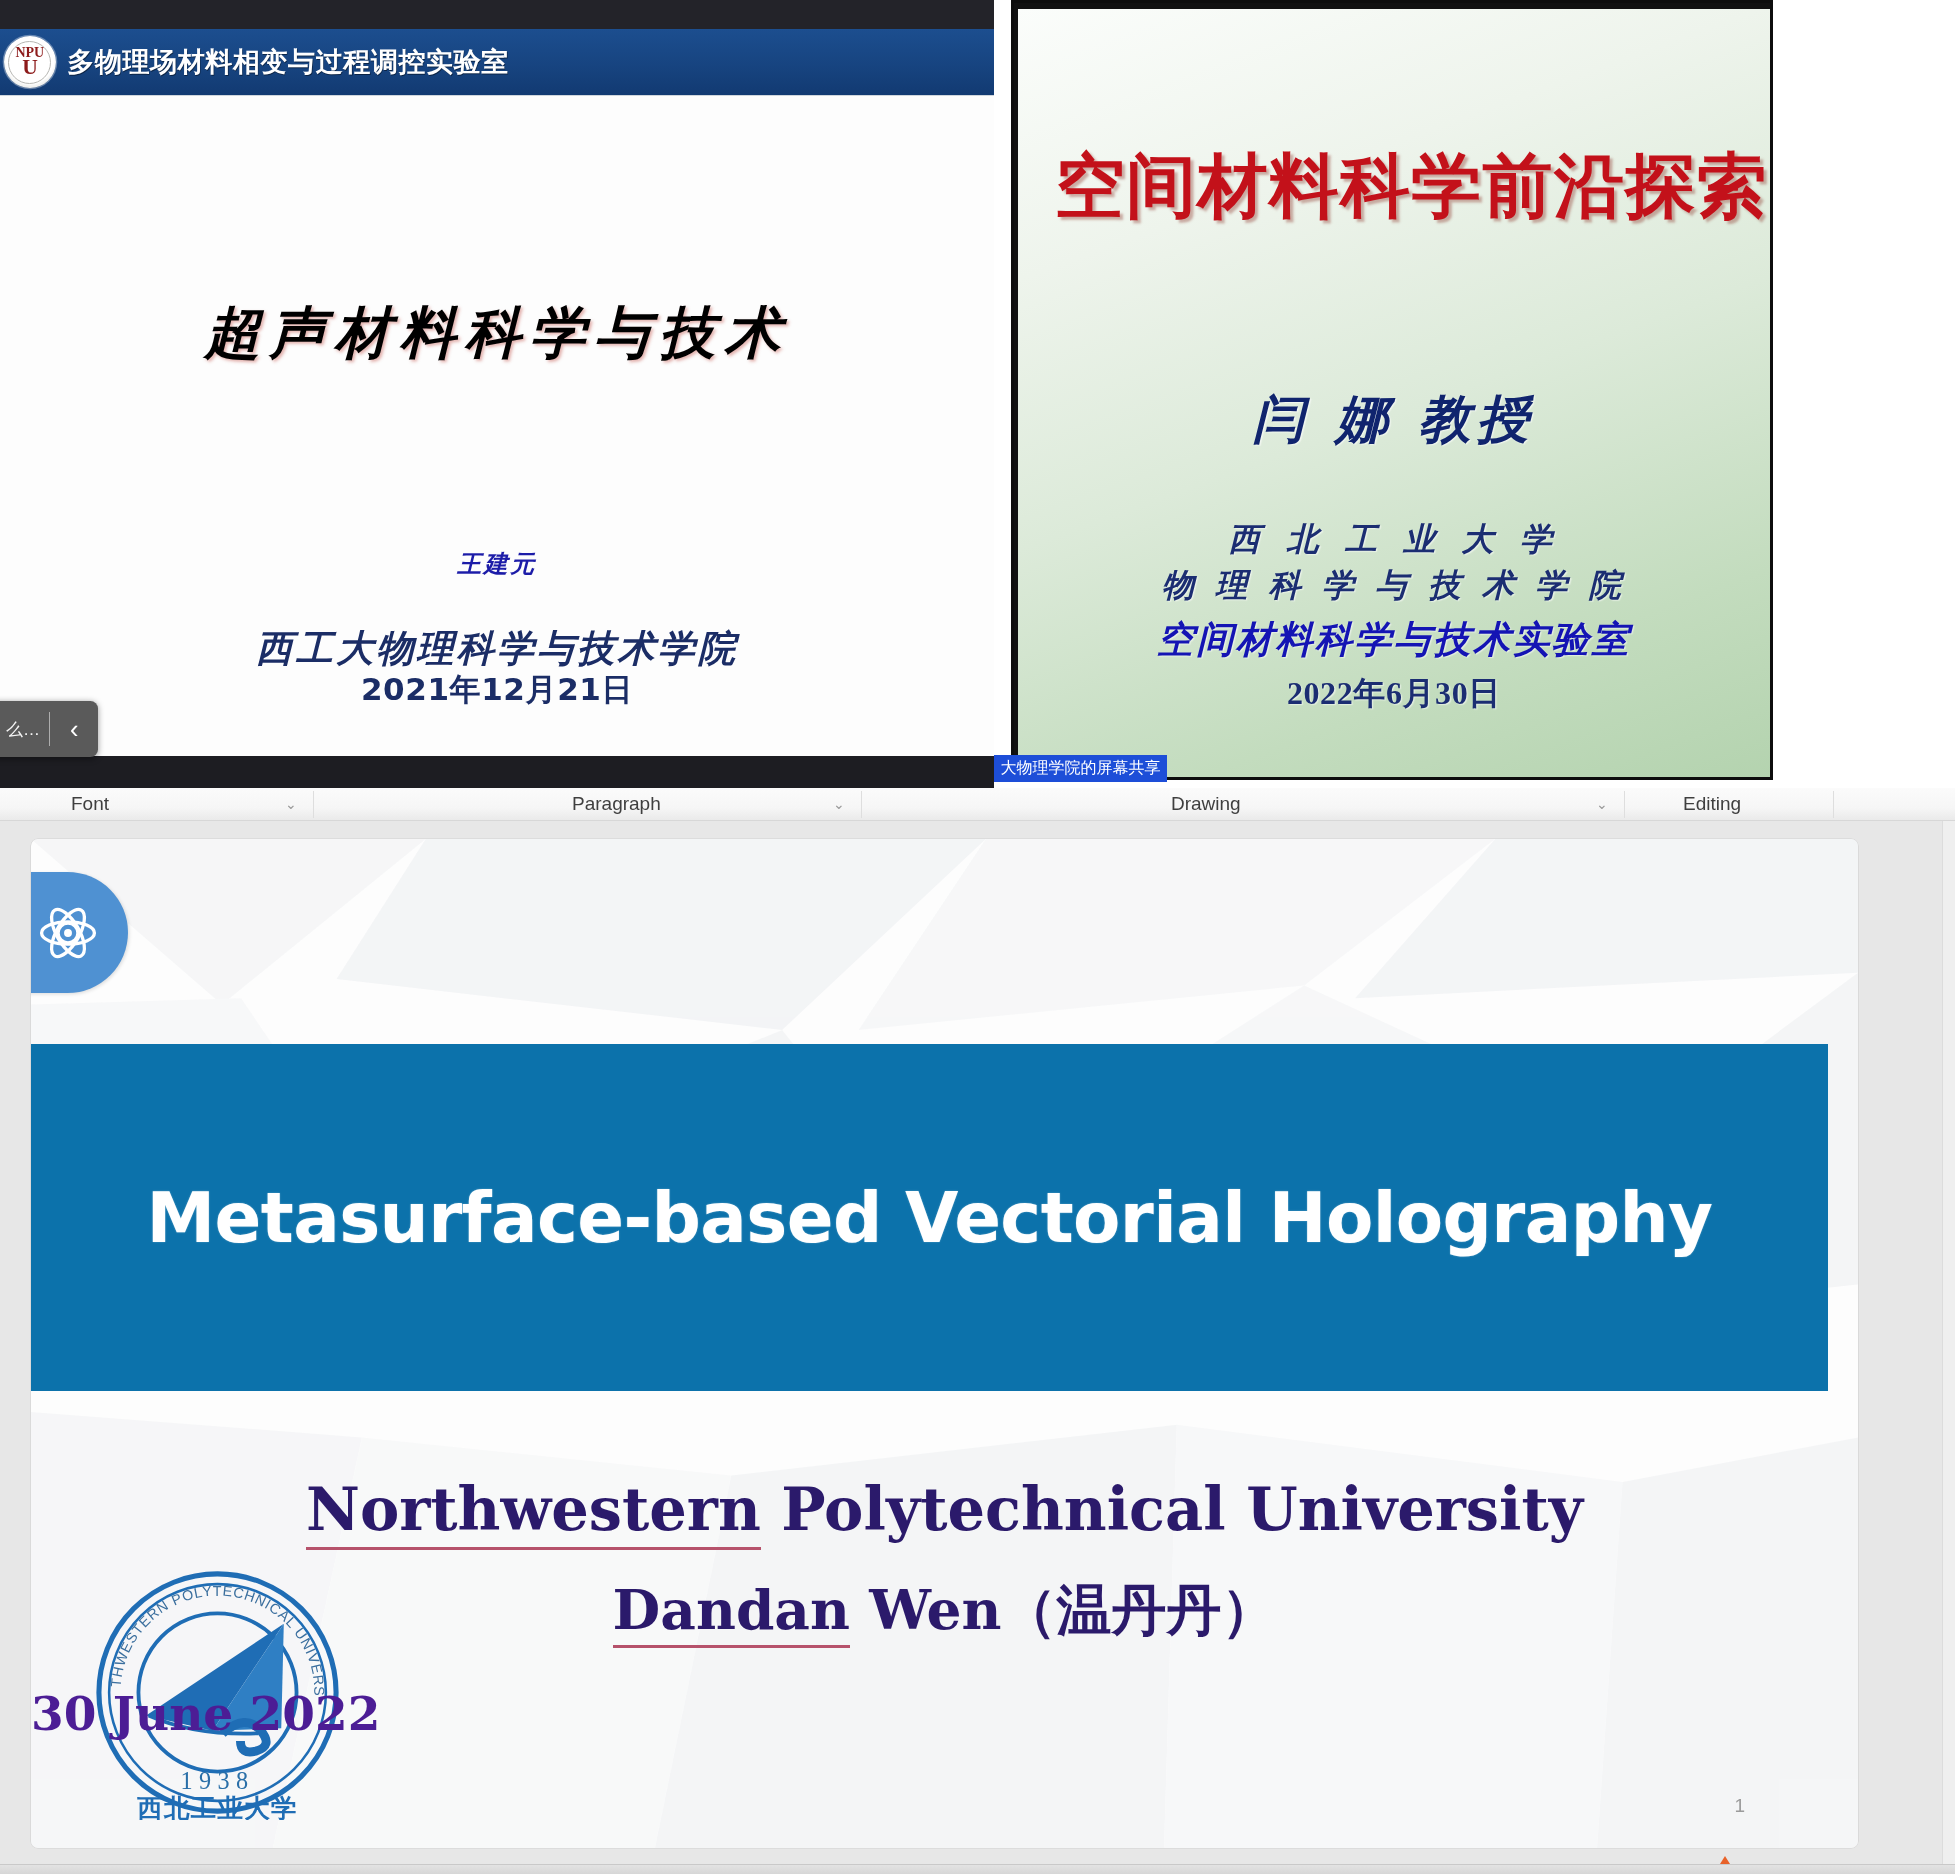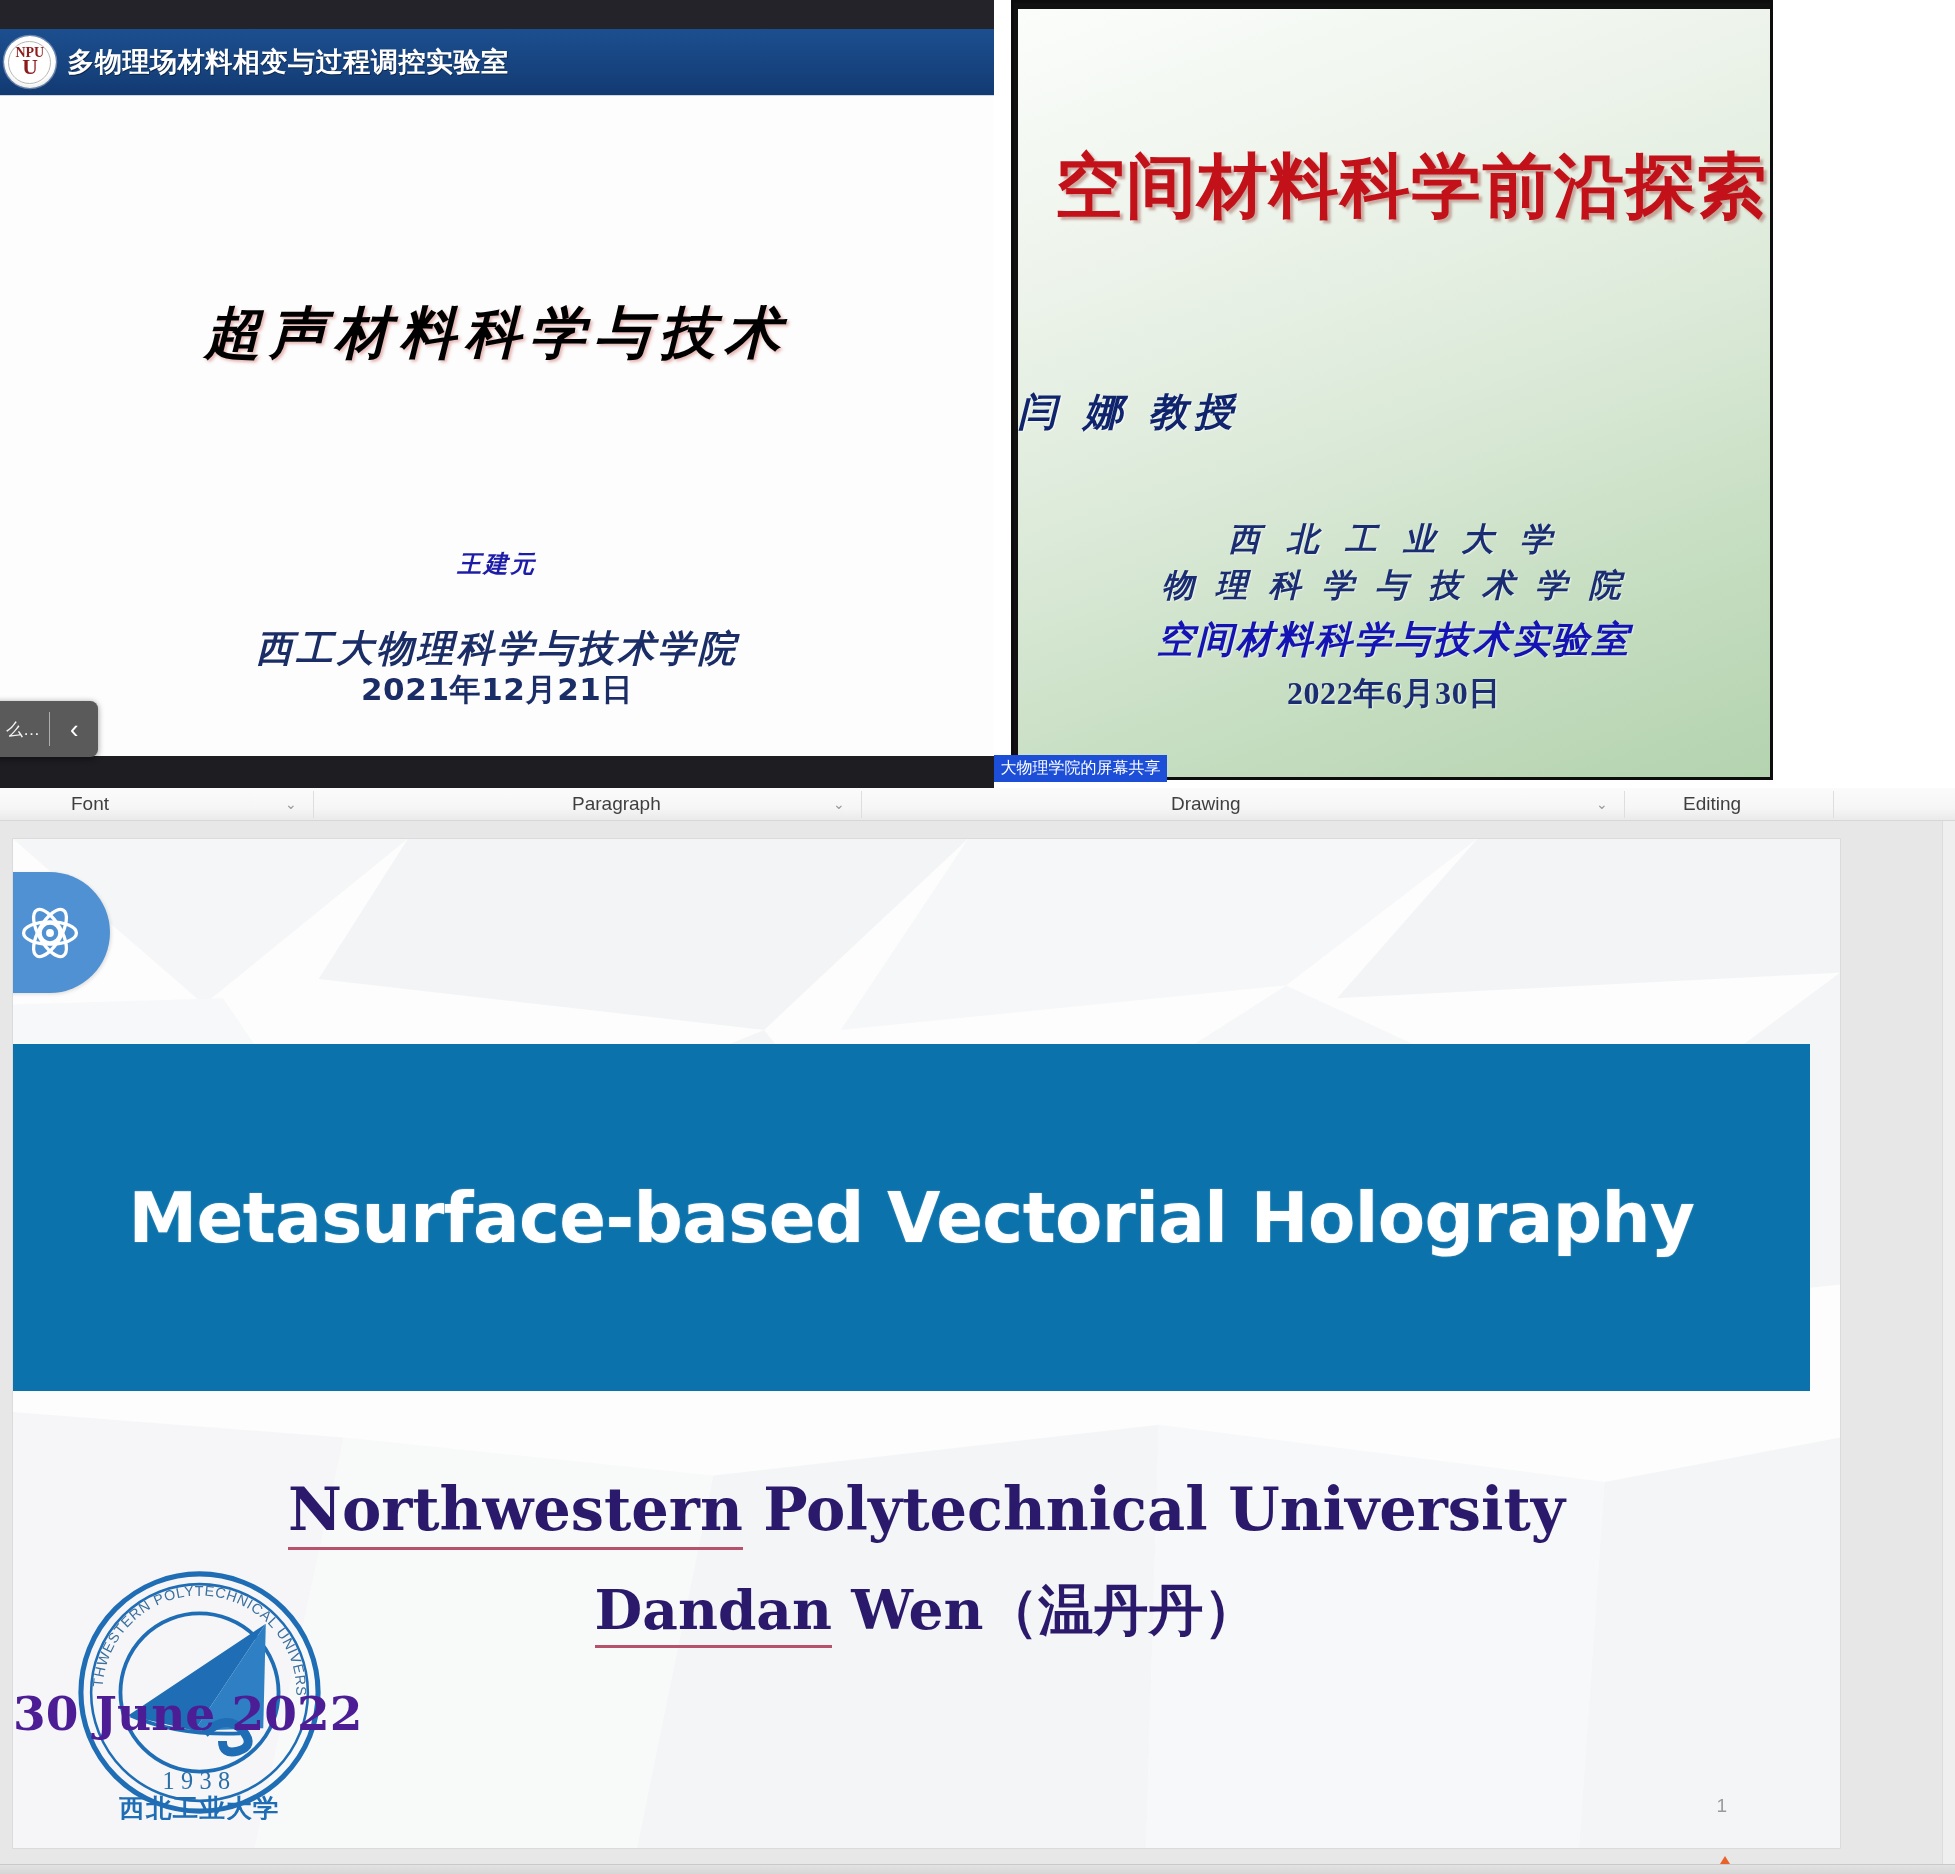--- a/index.html
+++ b/index.html
@@ -117,22 +117,22 @@
     overflow: hidden;
   }
   .s2-title {
     position: absolute; left: 37px; top: 131px;
     font-size: 70px; font-weight: bold; color: #c3111a;
     font-family: "DejaVu Sans", sans-serif; letter-spacing: 1.3px;
     white-space: nowrap;
     text-shadow: 3.2px 3.2px 2.5px rgba(140,50,40,.38);
   }
   .s2-speaker {
-    position: absolute; left: 0; right: 0; top: 376px; text-align: left;
-    font-size: 39px; font-weight: bold; color: #10246e;
+    position: absolute; left: 0; right: 0; top: 376px; text-align: center;
+    font-size: 52px; font-weight: bold; color: #10246e;
     font-family: "DejaVu Serif", serif; font-style: italic; letter-spacing: 6.4px;
     text-shadow: 1.3px 1.3px 1.3px rgba(255,255,255,.6);
   }
   .s2-l1, .s2-l2, .s2-l3, .s2-date {
     position: absolute; left: 0; right: 0; text-align: center;
     font-family: "DejaVu Serif", serif; font-style: italic; font-weight: bold;
     color: #1b2d72;
     text-shadow: 1.3px 1.3px 1.3px rgba(255,255,255,.55);
   }
   .s2-l1 { top: 509px; font-size: 32px; letter-spacing: 7.6px; }
@@ -163,25 +163,26 @@
     position: absolute; top: 7.6px; font-size: 14px; color: #9a9a9a;
   }
   .ribbon .sep { position: absolute; top: 2.5px; width: 0.6px; height: 27px; background: #dedede; }
 
   
   .ppt-area {
     position: absolute; left: 0; top: 821px; width: 1955px; height: 1053px;
     background: #e7e7e7;
   }
   .slide-canvas {
-    position: absolute; left: 13px; top: 18px;
+    position: absolute; left: 31px; top: 18px;
     width: 1827px; height: 1009px;
     background: #fdfdfd;
     box-shadow: 0 0 0 0.6px #d2d2d2;
     overflow: hidden;
+    border-radius: 7px;
   }
   
   .poly { position: absolute; opacity: .55; }
   .atom-badge {
     position: absolute; left: -24px; top: 33px;
     width: 121px; height: 121px;
     background: #4f91d2;
     border-radius: 0 76px 76px 0;
     display: flex; align-items: center; justify-content: center;
     box-shadow: 1.3px 1.3px 3.8px rgba(0,0,0,.13);

